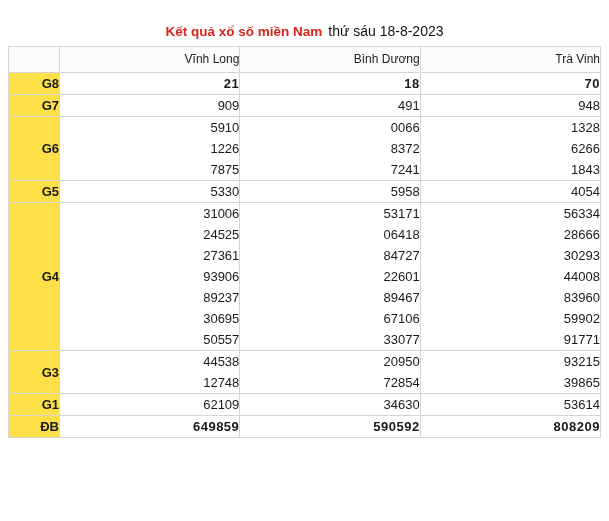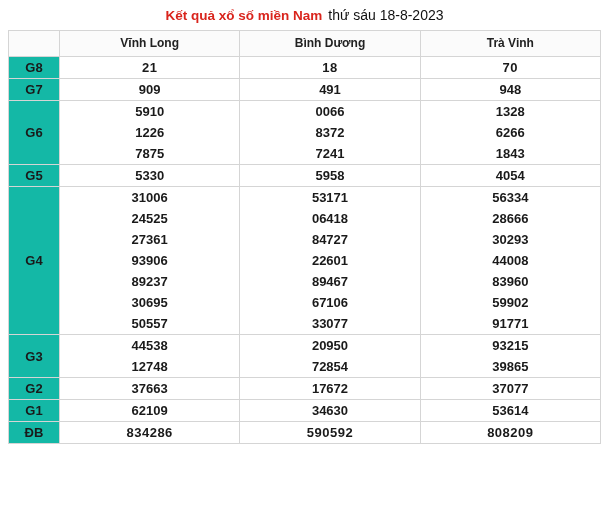--- a/index.html
+++ b/index.html
@@ -12,21 +12,21 @@
     height: 521px;
     font-family: "Liberation Sans", sans-serif;
     overflow: hidden;
   }
   .page {
     width: 609px;
     height: 521px;
     background: #ffffff;
     position: relative;
     box-sizing: border-box;
-    padding: 0 8px;
+    padding: 16px 8px;
   }
   .title-bar {
     height: 30px;
     display: flex;
     align-items: center;
     justify-content: center;
     gap: 6px;
     background: #ffffff;
   }
   .title-main {
@@ -39,32 +39,31 @@
     font-size: 14px;
   }
   table.results {
     width: 593px;
     border-collapse: collapse;
     table-layout: fixed;
     border: 1px solid #c9c9c9;
   }
   table.results td {
     border: 1px solid #d5d5d5;
-    text-align: center;
+    text-align: right;
     vertical-align: middle;
     font-size: 13px;
     color: #1a1a1a;
     padding: 0;
     height: 21px;
     line-height: 21px;
-    font-weight: bold;
   }
   td.prize-label {
     width: 50px;
-    background: #14b8a6;
+    background: #fde047;
     font-size: 11px;
     font-weight: bold;
     color: #333;
   }
   thead td.prov-head {
     height: 25px;
     line-height: 25px;
     font-size: 12px;
     background: #fbfbfb;
     color: #222;
@@ -194,34 +193,28 @@
           <td class="stack">
             <div class="line">20950</div>
             <div class="line">72854</div>
           </td>
           <td class="stack">
             <div class="line">93215</div>
             <div class="line">39865</div>
           </td>
         </tr>
         <tr>
-          <td class="prize-label">G2</td>
-          <td>37663</td>
-          <td>17672</td>
-          <td>37077</td>
-        </tr>
-        <tr>
           <td class="prize-label">G1</td>
           <td>62109</td>
           <td>34630</td>
           <td>53614</td>
         </tr>
         <tr>
           <td class="prize-label">ĐB</td>
-          <td class="db-red">834286</td>
+          <td class="db-red">649859</td>
           <td class="db-red">590592</td>
           <td class="db-red">808209</td>
         </tr>
       </tbody>
   </table>
 
   <div class="bottom-space"></div>
 </div>
 
 </body></html>

